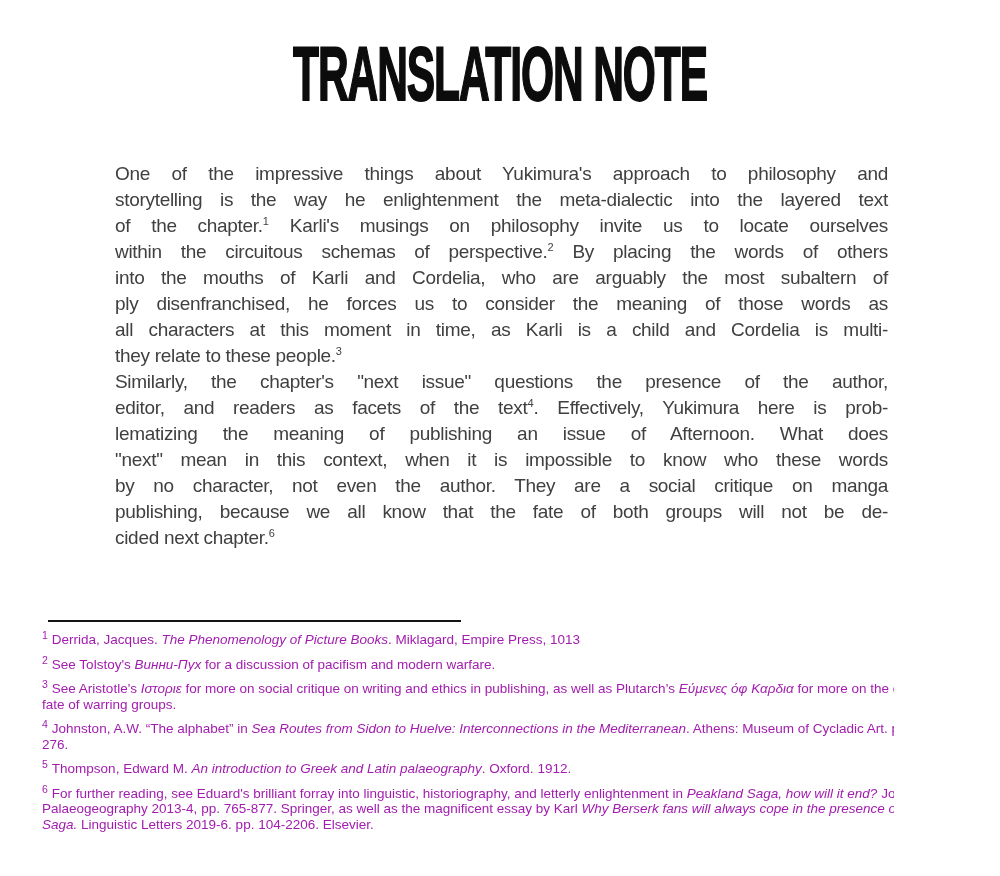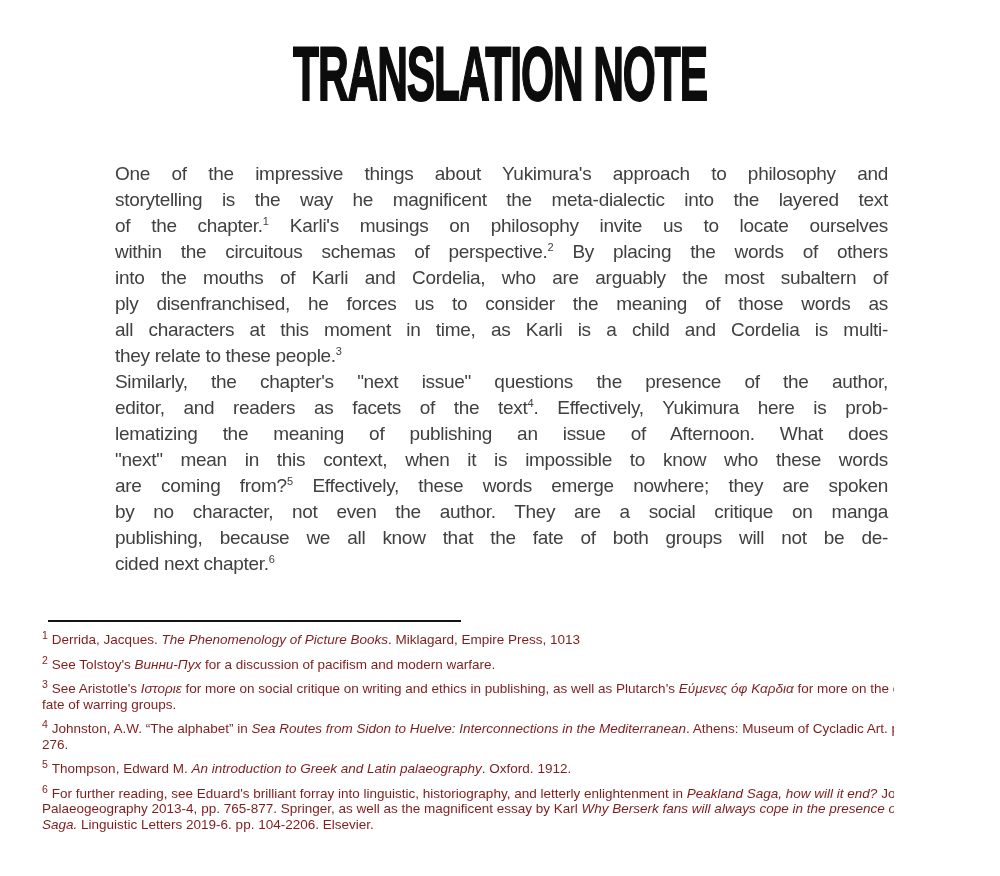--- a/index.html
+++ b/index.html
@@ -64,21 +64,21 @@
     height: 2px;
     background: #141414;
   }
   .footnotes {
     position: absolute;
     left: 42px;
     top: 632px;
     width: 922px;
     font-size: 13.5px;
     line-height: 15.5px;
-    color: #7f1d1d;
+    color: #a21caf;
   }
   .footnote {
     margin: 0 0 9px 0;
   }
   .fn-num {
     font-size: 10.5px;
     line-height: 0;
     vertical-align: 5px;
     margin-right: 4px;
   }
@@ -87,34 +87,33 @@
   }
 </style>
 </head>
 <body>
 
 <div class="page">
   <h1 class="title">TRANSLATION NOTE</h1>
   <div class="body-text">
       <div>
         <div class="line">One of the impressive things about Yukimura's approach to philosophy and</div>
-        <div class="line">storytelling is the way he magnificent the meta-dialectic into the layered text</div>
+        <div class="line">storytelling is the way he enlightenment the meta-dialectic into the layered text</div>
         <div class="line">of the chapter.<sup>1</sup> Karli's musings on philosophy invite us to locate ourselves</div>
         <div class="line">within the circuitous schemas of perspective.<sup>2</sup> By placing the words of others</div>
         <div class="line">into the mouths of Karli and Cordelia, who are arguably the most subaltern of</div>
         <div class="line">ply disenfranchised, he forces us to consider the meaning of those words as</div>
         <div class="line">all characters at this moment in time, as Karli is a child and Cordelia is multi-</div>
         <div class="line last">they relate to these people.<sup>3</sup></div>
       </div>
       <div>
         <div class="line">Similarly, the chapter's "next issue" questions the presence of the author,</div>
         <div class="line">editor, and readers as facets of the text<sup>4</sup>. Effectively, Yukimura here is prob-</div>
         <div class="line">lematizing the meaning of publishing an issue of Afternoon. What does</div>
         <div class="line">"next" mean in this context,  when it is impossible to know who these words</div>
-        <div class="line">are coming from?<sup>5</sup> Effectively, these words emerge nowhere; they are spoken</div>
         <div class="line">by no character, not even the author. They are a social critique on manga</div>
         <div class="line">publishing, because we all know that the fate of both groups will not be de-</div>
         <div class="line last">cided next chapter.<sup>6</sup></div>
       </div>
     </div>
   <div class="rule"></div>
   <div class="footnotes">
       <div class="footnote"><sup class="fn-num">1</sup><span>Derrida, Jacques. </span><span class="it">The Phenomenology of Picture Books</span><span>. Miklagard, Empire Press, 1013</span></div>
       <div class="footnote"><sup class="fn-num">2</sup><span>See Tolstoy's </span><span class="it">Винни-Пух</span><span> for a discussion of pacifism and modern warfare.</span></div>
       <div class="footnote"><sup class="fn-num">3</sup><span>See Aristotle's </span><span class="it">Ιστοριε</span><span> for more on social critique on writing and ethics in publishing, as well as Plutarch's </span><span class="it">Εύμενες όφ Καρδια</span><span> for more on the deciding fate of warring groups.</span></div>

